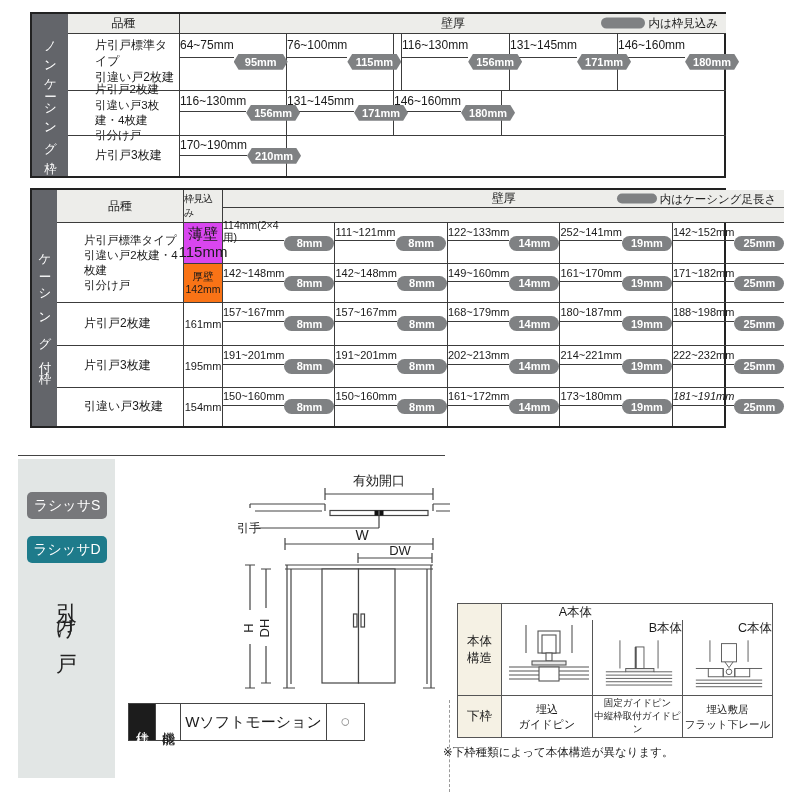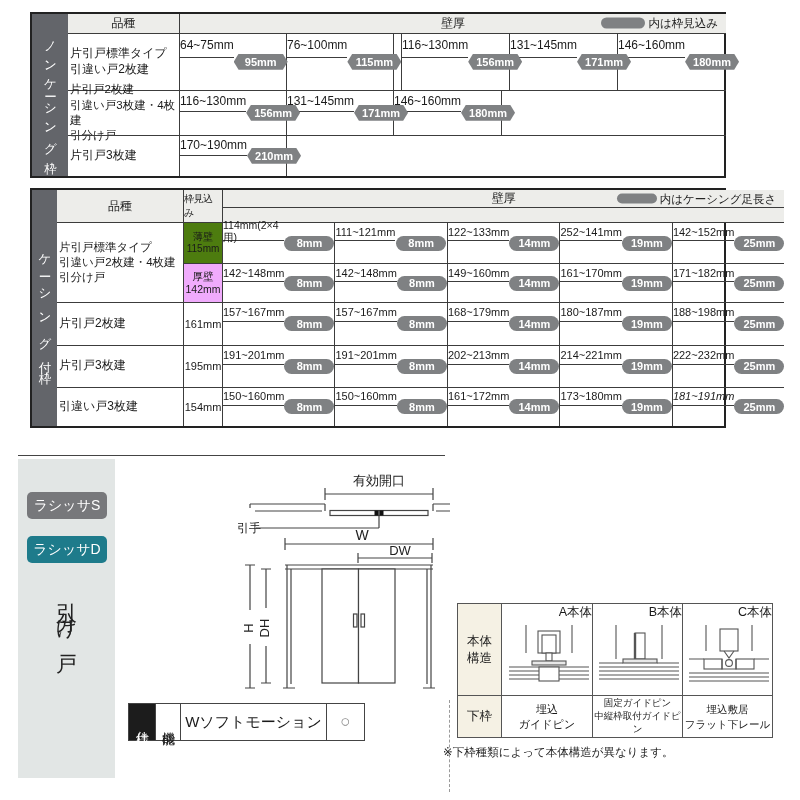--- a/index.html
+++ b/index.html
@@ -18,21 +18,21 @@
   .tmain { flex:1; display:flex; flex-direction:column; }
   .hdr { background:var(--header-gray); display:flex; border-bottom:1px solid #3c3c3c; }
   .hcell { display:flex; align-items:center; justify-content:center; font-size:12px; }
   .brd-r { border-right:1px solid #3c3c3c; }
   .brd-b { border-bottom:1px solid #3c3c3c; }
   .brd-t { border-top:1px solid #3c3c3c; }
   .legend { position:absolute; right:8px; top:50%; transform:translateY(-50%);
             display:flex; align-items:center; gap:3px; font-size:11.5px; }
   .legpill { width:44px; height:11px; border-radius:6px; background:var(--capsule); }
   .row { display:flex; }
-  .lblcell { display:flex; flex-direction:column; justify-content:center; padding-left:2px;
+  .lblcell { display:flex; flex-direction:column; justify-content:center; padding-left:27px;
              font-size:12px; line-height:1.32; }
   .dcell { display:flex; flex-direction:row; }
   .range { display:flex; align-items:center; justify-content:center; font-size:12px;
            border-bottom:1px solid #3c3c3c; }
   .caps { flex:1; position:relative; display:flex; align-items:center; justify-content:center; }
   .caps .axline { position:absolute; left:2px; right:2px; top:50%; margin-top:-1px; border-top:1.6px solid #222; }
   .caps .ah { position:absolute; top:50%; transform:translateY(-50%); width:0; height:0;
               border-top:3.6px solid transparent; border-bottom:3.6px solid transparent; }
   .caps .ah.l { left:1px; border-right:7px solid #222; }
   .caps .ah.r { right:1px; border-left:7px solid #222; }
@@ -56,21 +56,21 @@
   .vtxt { writing-mode:vertical-rl; text-orientation:mixed; font-size:13px; letter-spacing:1px; }
 
   .rtable { display:flex; border:1.5px solid #555; background:#fff; font-size:12.5px; }
   .rtable .labelcol { width:46px; display:flex; flex-direction:column; }
   .rtable .lc { background:var(--beige); display:flex; align-items:center; justify-content:center;
                 flex-direction:column; line-height:1.35; border-right:1px solid #555; }
   .rtable .colgroup { flex:1; display:flex; flex-direction:column; }
   .rtable .toprow { display:flex; height:92px; border-bottom:1px solid #555; }
   .rtable .botrow { display:flex; flex:1; }
   .rtable .bodycell { width:90px; display:flex; flex-direction:column; align-items:flex-end; }
-  .rtable .bodycell + .bodycell { border-left:1px solid #555; }
+  .rtable .bodycell + .bodycell { border-left:1px solid #555;margin-top:16px; }
   .rtable .chead { height:17px; display:flex; align-items:flex-end; justify-content:center; font-size:12.5px; }
   .rtable .bcell { width:90px; display:flex; flex-direction:column; align-items:center; justify-content:center;
                    line-height:1.35; text-align:center; }
   .rtable .bcell + .bcell { border-left:1px solid #555; }
   .fn { font-size:11.5px; color:#222; }
   .dashline { border-left:1px dashed #9a9a9a; width:0; }
 
   svg text { font-family:"Liberation Sans","DejaVu Sans",sans-serif; fill:#222; }
 </style>
 </head>
@@ -219,21 +219,21 @@
 
       <div class="row" style="height:80px;">
         <div class="lblcell brd-r" style="width:127px; font-size:11.5px;">
           <div>片引戸標準タイプ</div>
           <div>引違い戸2枚建・4枚建</div>
           <div>引分け戸</div>
         </div>
         <div style="flex:1; display:flex; flex-direction:column;">
 
           <div class="row" style="height:40px;">
-            <div class="hcell brd-r" style="width:39px; flex-direction:column; font-size:10px; line-height:1.25; background:#4d7c0f;">
+            <div class="hcell brd-r" style="width:39px; flex-direction:column; font-size:15px; line-height:1.25; background:#d946ef;">
               <div>薄壁</div>
               <div>115mm</div>
             </div>
             <div class="dcell brd-r" style="flex:1;">
               <div class="range" style="height:18px; font-size:10.5px;">114mm(2×4用)</div>
               <div class="caps">
                   <span class="axline"></span>
                   <span class="ah l"></span>
                   <span class="ah r"></span>
                 <span class="capsule pill">8mm</span>
@@ -271,21 +271,21 @@
               <div class="caps">
                   <span class="axline"></span>
                   <span class="ah l"></span>
                   <span class="ah r"></span>
                 <span class="capsule pill">25mm</span>
                 </div>
             </div>
           </div>
 
           <div class="row brd-t" style="height:39px;">
-            <div class="hcell brd-r" style="width:39px; flex-direction:column; font-size:10.5px; line-height:1.25; background:#f0abfc;">
+            <div class="hcell brd-r" style="width:39px; flex-direction:column; font-size:10.5px; line-height:1.25; background:#f97316;">
               <div>厚壁</div>
               <div>142mm</div>
             </div>
             <div class="dcell brd-r" style="flex:1;">
               <div class="range" style="height:18px; font-size:11px;">142~148mm</div>
               <div class="caps">
                   <span class="axline"></span>
                   <span class="ah l"></span>
                   <span class="ah r"></span>
                 <span class="capsule pill">8mm</span>

